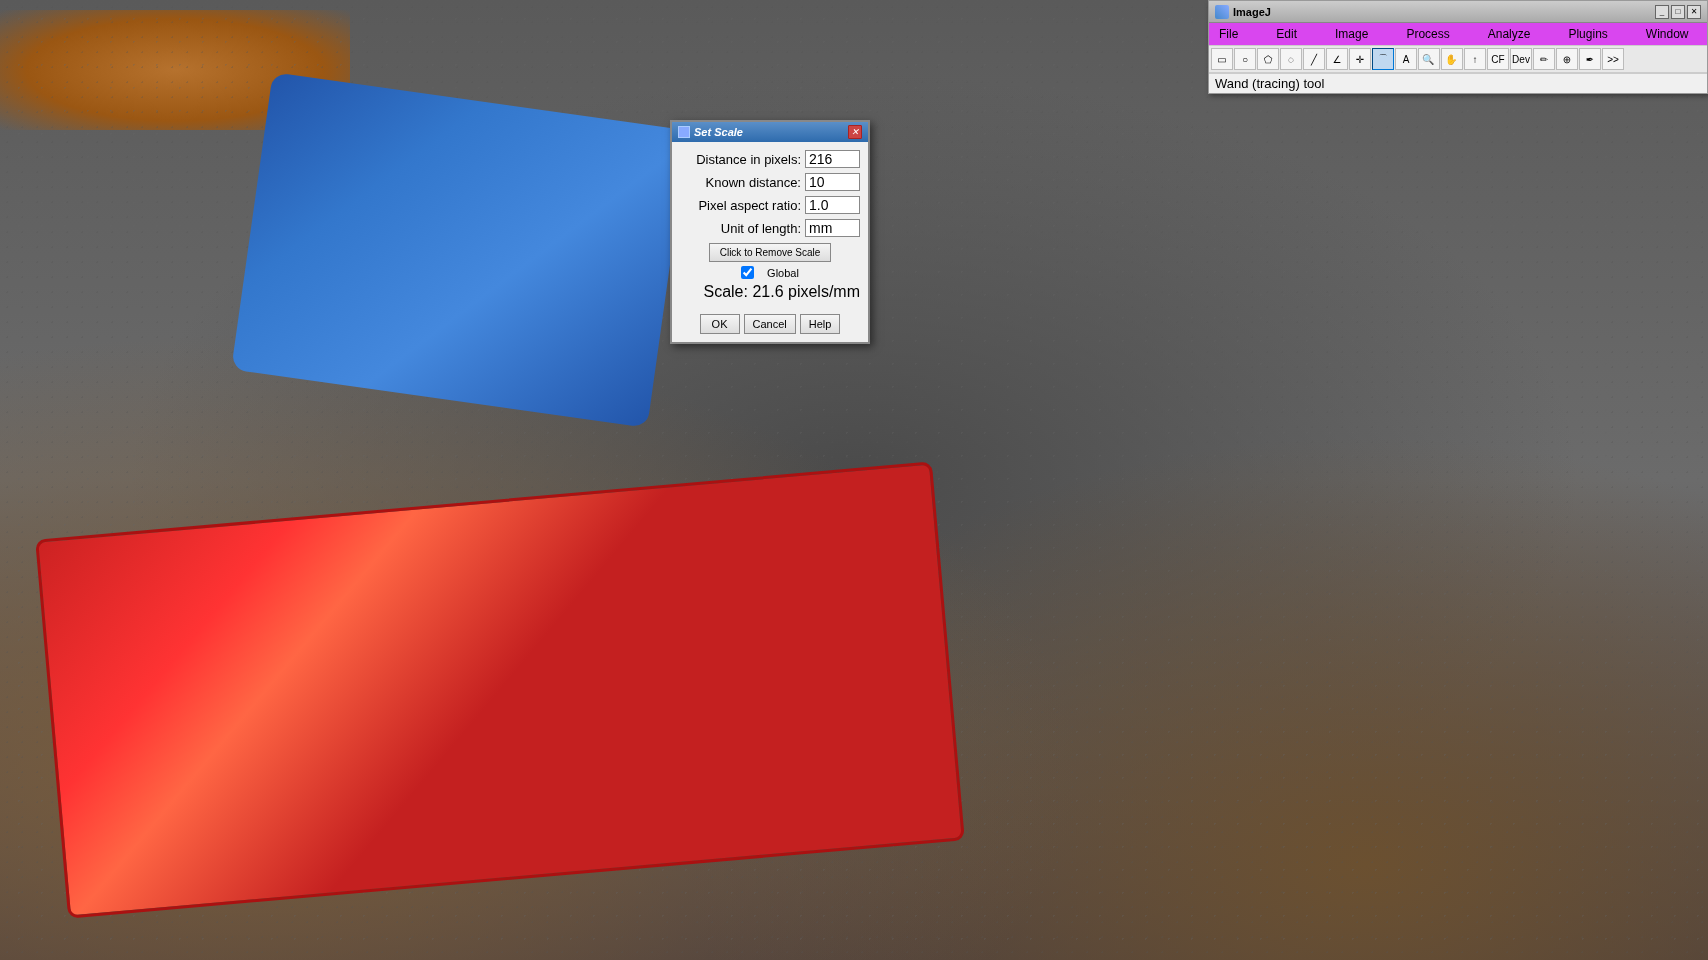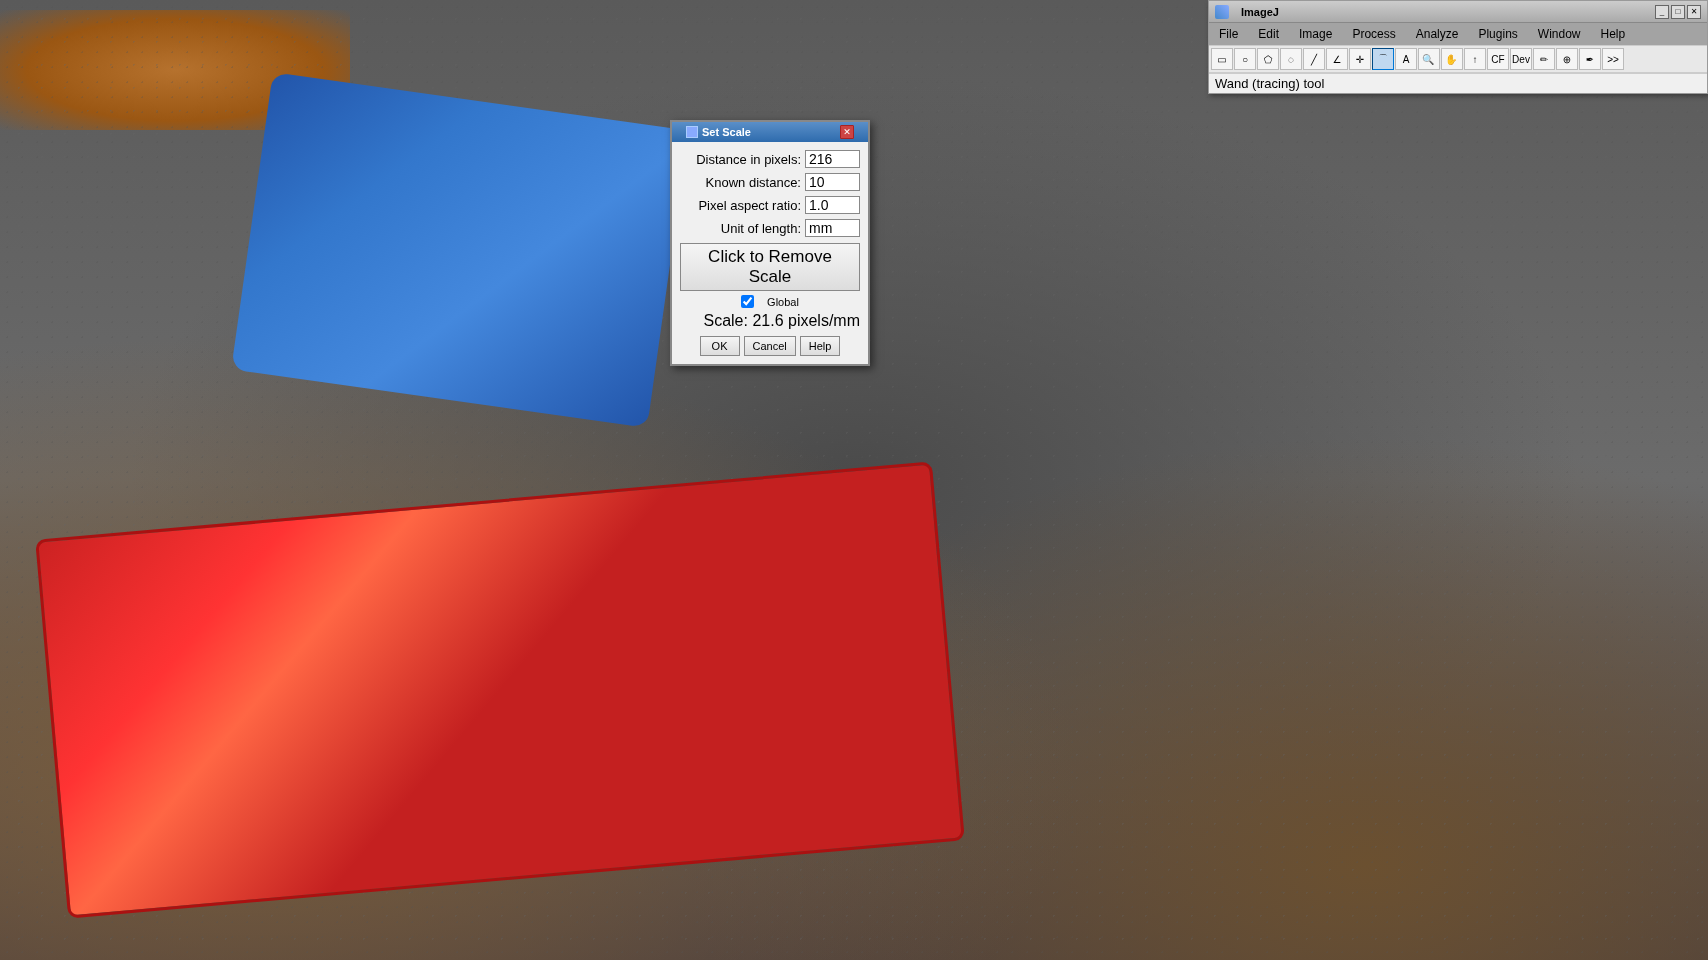--- a/index.html
+++ b/index.html
@@ -31,21 +31,21 @@
       align-items: center;
       justify-content: space-between;
       height: 22px;
       border-bottom: 1px solid #888;
     }
 
     .imagej-title-text {
       font-size: 11px;
       font-weight: bold;
       color: #000;
-      display: flex; align-items: center; gap: 12px;
+      display: flex; align-items: center; gap: 4px;
     }
 
     .imagej-title-icon {
       width: 14px; height: 14px;
       background: linear-gradient(45deg, #4488cc, #88aaff);
       border-radius: 2px;
       display: inline-block;
     }
 
     .win-controls {
@@ -56,24 +56,24 @@
       width: 14px; height: 14px;
       border: 1px solid #666;
       background: #ddd;
       font-size: 8px;
       display: flex; align-items: center; justify-content: center;
       cursor: pointer;
     }
 
     .imagej-menubar {
       display: flex;
-      background: #a3a3a3;
+      background: #d946ef;
       padding: 2px 4px;
       border-bottom: 1px solid #ccc;
-      gap: 8px;
+      gap: 26px;
     }
 
     .menu-item {
       padding: 2px 6px;
       font-size: 12px;
       cursor: pointer;
       border-radius: 2px;
     }
 
     .imagej-toolbar {
@@ -110,25 +110,26 @@
       width: 200px;
       background: #f0f0f0;
       border: 2px solid #888;
       box-shadow: 3px 3px 8px rgba(0,0,0,0.5);
       pointer-events: all;
     }
 
     .dialog-titlebar {
       background: linear-gradient(to bottom, #5a8fc8, #2e6bad);
       color: white;
-      padding: 3px 14px;
+      padding: 3px 6px;
       display: flex;
       align-items: center;
       justify-content: space-between;
       height: 20px;
+      font-style: italic;
     }
 
     .dialog-title-text {
       font-size: 11px;
       font-weight: bold;
       display: flex; align-items: center; gap: 4px;
     }
 
     .dialog-icon {
       width: 12px; height: 12px;
@@ -179,21 +180,21 @@
     .dialog-btn-row {
       display: flex;
       justify-content: center;
       margin: 6px 0 4px 0;
     }
 
     .dialog-button {
       padding: 3px 10px;
       border: 1px solid #888;
       background: linear-gradient(to bottom, #f5f5f5, #ddd);
-      font-size: 17px;
+      font-size: 10px;
       cursor: pointer;
       min-width: 60px;
       text-align: center;
     }
 
     .checkbox-row {
       display: flex;
       align-items: center;
       justify-content: center;
       margin: 4px 0;
@@ -212,21 +213,21 @@
       text-align: right;
       font-size: 16px;
       color: #000;
       margin: 4px 0 6px 0;
     }
 
     .action-buttons-row {
       display: flex;
       justify-content: center;
       gap: 4px;
-      margin-top: 6px;
+      margin-top: 13px;
     }
 
     .small-btn {
       padding: 3px 8px;
       border: 1px solid #888;
       background: linear-gradient(to bottom, #f5f5f5, #ddd);
       font-size: 11px;
       cursor: pointer;
       min-width: 40px;
     }

